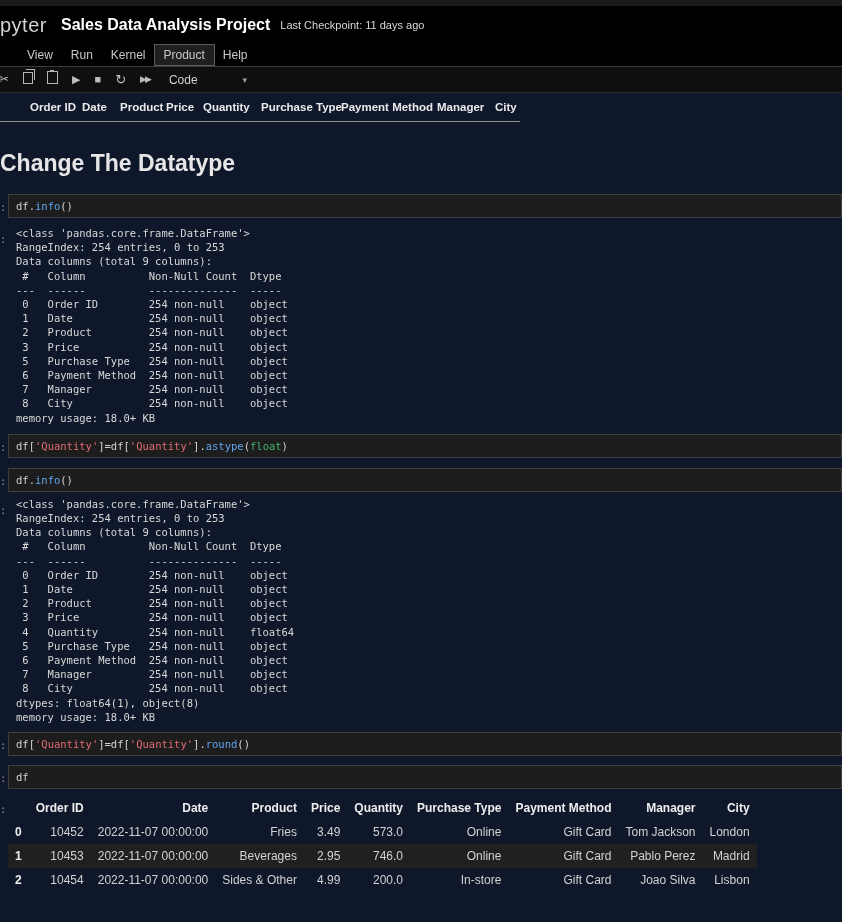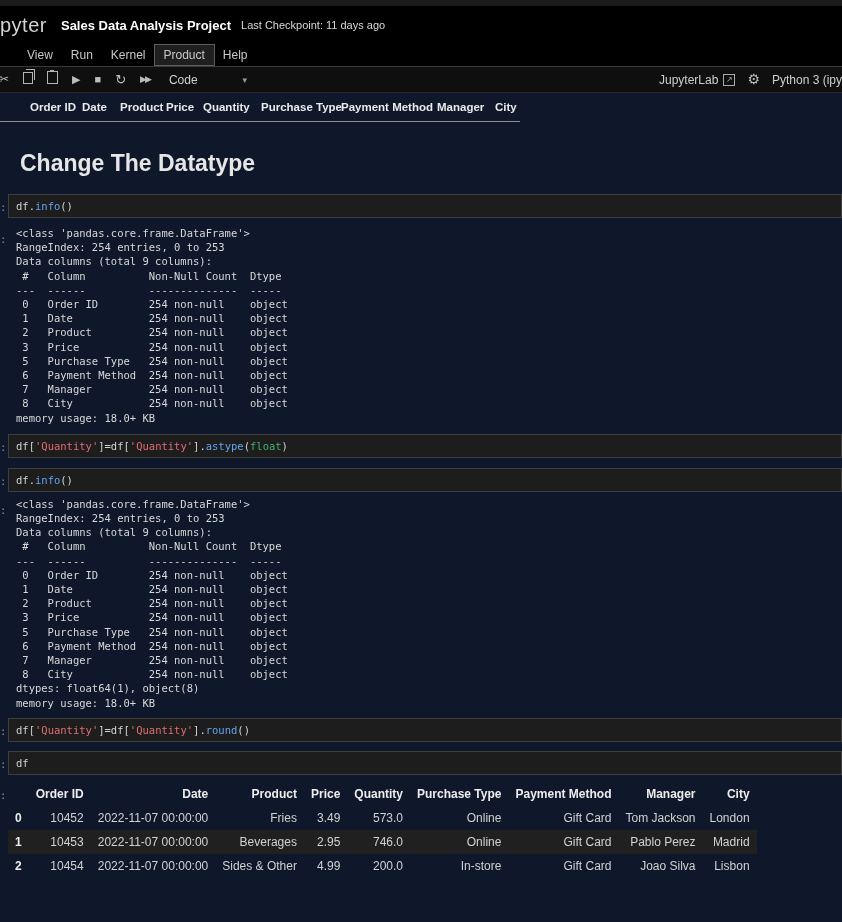--- a/index.html
+++ b/index.html
@@ -6,21 +6,21 @@
   .app{
     position:relative;width:842px;height:922px;overflow:hidden;
     background:#0f172a;
     font-family:"Liberation Sans","DejaVu Sans",sans-serif;
     color:#d6d6d6;
   }
   
   .top-strip{height:6px;background:#1b1b1d;}
   .hdr{height:38px;background:#000;display:flex;align-items:center;}
   .logo{font-size:20px;color:#d2d2d2;letter-spacing:.5px;}
-  .nb-title{margin-left:14px;font-size:13px;font-weight:600;color:#fff;}
+  .nb-title{margin-left:14px;font-size:16px;font-weight:600;color:#fff;}
   .checkpoint{margin-left:10px;font-size:11px;color:#d8d8d8;}
   
   .menubar{height:22px;background:#000;border-bottom:1px solid #3a3a3a;
     display:flex;align-items:center;padding-left:18px;}
   .menu-item{font-size:12px;color:#c9c9c9;padding:3px 9px;cursor:default;}
   .menu-item.active{background:#1f1f1f;outline:1px solid #5d5d5d;}
   
   .toolbar{height:25px;background:#0f0f0f;border-bottom:1px solid #2a2a2a;
     display:flex;align-items:center;}
   .tb-icon{color:#bdbdbd;font-size:12px;padding:0 7px;line-height:25px;}
@@ -50,21 +50,21 @@
     color:#eaeaea;white-space:nowrap;}
   .scrolled-header span:nth-child(1){left:30px;}
   .scrolled-header span:nth-child(2){left:82px;}
   .scrolled-header span:nth-child(3){left:120px;}
   .scrolled-header span:nth-child(4){left:166px;}
   .scrolled-header span:nth-child(5){left:203px;}
   .scrolled-header span:nth-child(6){left:261px;}
   .scrolled-header span:nth-child(7){left:341px;}
   .scrolled-header span:nth-child(8){left:437px;}
   .scrolled-header span:nth-child(9){left:495px;}
-  .md-heading{margin:27px 0 0 20px;font-size:23px;font-weight:700;color:#e6e6e6;line-height:28px;}
+  .md-heading{margin:27px 0 0 0;font-size:23px;font-weight:700;color:#e6e6e6;line-height:28px;}
   
   .cell-row{display:flex;}
   .gutter{flex:0 0 8px;width:8px;overflow:hidden;color:#8f8f8f;
     font:10.5px/14px "DejaVu Sans Mono","Liberation Mono",monospace;padding-top:6px;}
   .code-cell{flex:1;background:#1d1d1d;border:1px solid #3e3e3e;
     padding:4px 0 4px 7px;height:14px;white-space:pre;
     font:10.5px/14px "DejaVu Sans Mono","Liberation Mono",monospace;color:#d4d4d4;}
   .m-c1{margin-top:17px;}
   .m-c2{margin-top:9px;}
   .m-c3{margin-top:10px;}
@@ -114,28 +114,20 @@
     <span class="tb-icon cut">✂</span>
     <span class="tb-icon"><span class="ic-copy"></span></span>
     <span class="tb-icon"><span class="ic-paste"></span></span>
     <span class="tb-icon run">▶</span>
     <span class="tb-icon stop">■</span>
     <span class="tb-icon restart">↻</span>
     <span class="tb-icon ff">▶▶</span>
     <div class="celltype">
       <span>Code</span>
       <span class="chev">▾</span>
-    </div>
-    <div class="tb-right">
-      <span class="jl">
-        <span>JupyterLab</span>
-        <span class="ext">↗</span>
-      </span>
-      <span class="tb-icon gear">⚙</span>
-      <span class="kernel">Python 3 (ipy</span>
     </div>
   </div>
 
   <main class="notebook">
 
     <div class="scrolled-header" id="scrolledHeader">
         <span>Order ID</span>
         <span>Date</span>
         <span>Product</span>
         <span>Price</span>
@@ -188,20 +180,21 @@
       <div class="out-block" id="out2">
           <div class="out-line">&lt;class 'pandas.core.frame.DataFrame'&gt;</div>
           <div class="out-line">RangeIndex: 254 entries, 0 to 253</div>
           <div class="out-line">Data columns (total 9 columns):</div>
           <div class="out-line"> #   Column          Non-Null Count  Dtype  </div>
           <div class="out-line">---  ------          --------------  -----  </div>
           <div class="out-line"> 0   Order ID        254 non-null    object </div>
           <div class="out-line"> 1   Date            254 non-null    object </div>
           <div class="out-line"> 2   Product         254 non-null    object </div>
           <div class="out-line"> 3   Price           254 non-null    object </div>
+          <div class="out-line"> 4   Quantity        254 non-null    float64</div>
           <div class="out-line"> 5   Purchase Type   254 non-null    object </div>
           <div class="out-line"> 6   Payment Method  254 non-null    object </div>
           <div class="out-line"> 7   Manager         254 non-null    object </div>
           <div class="out-line"> 8   City            254 non-null    object </div>
           <div class="out-line">dtypes: float64(1), object(8)</div>
           <div class="out-line">memory usage: 18.0+ KB</div>
         </div>
     </div>
 
     <div class="cell-row m-c4">

